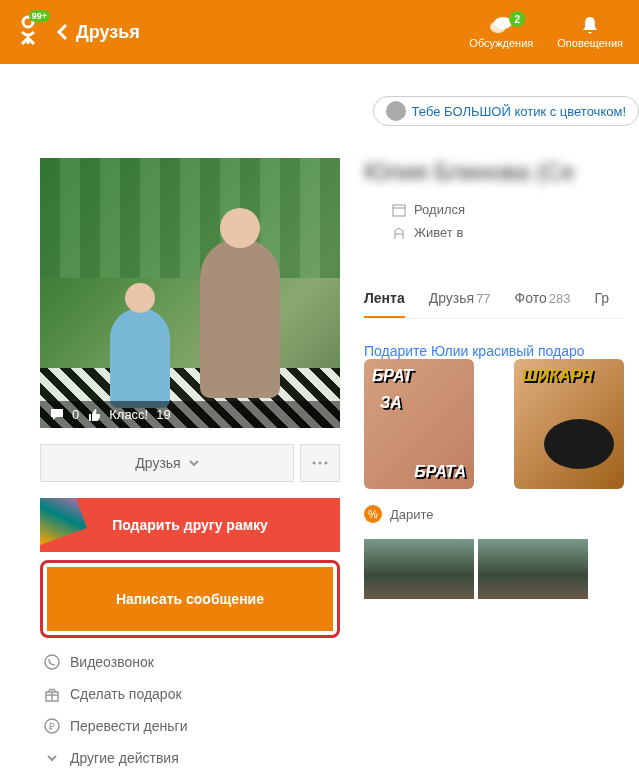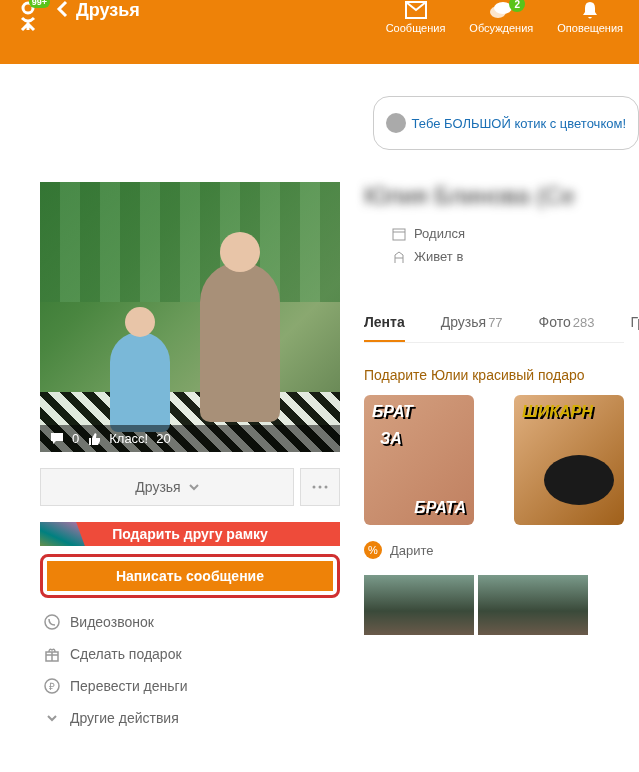--- a/index.html
+++ b/index.html
@@ -1,29 +1,29 @@
 <!DOCTYPE html>
 <html><head>
 <meta charset="utf-8">
 <style>
 * { margin: 0; padding: 0; box-sizing: border-box; }
 body { font-family: Arial, sans-serif; background: #fff; width: 639px; height: 772px; overflow: hidden; position: relative; }
 
-.header { background: #ee8208; height: 64px; display: flex; align-items: flex-start; padding: 0 16px; color: #fff; }
+.header { background: #ee8208; height: 64px; display: flex; align-items: center; padding: 0 16px; color: #fff; }
 .logo { position: relative; margin-right: 16px; }
 .logo svg { width: 24px; height: 32px; fill: #fff; }
 .badge-99 { position: absolute; top: -4px; right: -10px; background: #5ac31a; color: #fff; font-size: 9px; font-weight: bold; padding: 1px 3px; border-radius: 6px; }
 .back-chevron { margin-right: 8px; }
 .header-title { font-size: 18px; font-weight: bold; color: #fff; }
 .header-right { margin-left: auto; display: flex; gap: 24px; }
 .header-item { display: flex; flex-direction: column; align-items: center; font-size: 11px; color: #fff; position: relative; cursor: pointer; }
 .header-item svg { width: 24px; height: 20px; fill: #fff; margin-bottom: 2px; }
 .discuss-badge { position: absolute; top: -4px; right: 8px; background: #5ac31a; color: #fff; font-size: 10px; font-weight: bold; width: 16px; height: 16px; border-radius: 8px; display: flex; align-items: center; justify-content: center; }
 
-.promo-bar { margin: 32px 16px 0 auto; border: 1px solid #ccc; border-radius: 16px; padding: 16px 12px; display: inline-flex; align-items: center; gap: 6px; font-size: 13px; color: #1a6fb5; cursor: pointer; float: right; margin-right: 0; }
+.promo-bar { margin: 32px 16px 0 auto; border: 1px solid #ccc; border-radius: 16px; padding: 4px 12px; display: inline-flex; align-items: center; gap: 6px; font-size: 13px; color: #1a6fb5; cursor: pointer; float: right; margin-right: 0; }
 .cat-icon { width: 20px; height: 20px; border-radius: 50%; background: #aaa; display: inline-block; }
 
 .content { display: flex; padding: 32px 0 0 40px; clear: both; }
 .left-col { width: 300px; }
 .right-col { width: 260px; margin-left: 24px; }
 
 .photo-container { width: 300px; height: 270px; position: relative; background: linear-gradient(135deg, #2a6e2a 0%, #4a8640 30%, #6b9b5a 50%, #8aa870 70%, #5a7a4a 100%); overflow: hidden; }
 .photo-container::before { content: ''; position: absolute; top: 0; left: 0; right: 0; height: 120px; background: repeating-linear-gradient(90deg, #3a7a3a 0, #3a7a3a 20px, #5a9a5a 20px, #5a9a5a 40px); opacity: 0.6; }
 .person1 { position: absolute; bottom: 30px; right: 60px; width: 80px; height: 160px; background: #a89078; border-radius: 40px 40px 10px 10px; }
 .person1::before { content: ''; position: absolute; top: -30px; left: 20px; width: 40px; height: 40px; background: #e8c5a8; border-radius: 50%; }
@@ -32,42 +32,42 @@
 .zebra { position: absolute; bottom: 0; left: 0; right: 0; height: 60px; background: repeating-linear-gradient(45deg, #fff 0, #fff 8px, #000 8px, #000 16px); opacity: 0.8; }
 
 .photo-bar { position: absolute; bottom: 0; left: 0; right: 0; background: rgba(0,0,0,0.5); padding: 6px 10px; display: flex; align-items: center; gap: 8px; color: #fff; font-size: 13px; }
 .photo-bar svg { width: 14px; height: 14px; fill: #fff; }
 
 .friends-row { display: flex; gap: 6px; margin-top: 16px; }
 .friends-btn { flex: 1; background: #f5f5f5; border: 1px solid #ddd; padding: 10px; font-size: 14px; color: #666; cursor: pointer; display: flex; align-items: center; justify-content: center; gap: 8px; }
 .friends-btn svg { width: 10px; height: 10px; fill: #999; }
 .more-btn { width: 40px; background: #f5f5f5; border: 1px solid #ddd; cursor: pointer; display: flex; align-items: center; justify-content: center; }
 
-.gift-frame-btn { margin-top: 16px; background: #ee4b3a; color: #fff; padding: 4px; font-size: 14px; font-weight: bold; text-align: center; cursor: pointer; position: relative; overflow: hidden; }
+.gift-frame-btn { margin-top: 16px; background: #ee4b3a; color: #fff; padding: 19px; font-size: 14px; font-weight: bold; text-align: center; cursor: pointer; position: relative; overflow: hidden; }
 .gift-frame-btn::before { content: ''; position: absolute; left: -10px; top: -10px; width: 50px; height: 50px; background: linear-gradient(45deg, #ffa500, #008080, #ff69b4); transform: rotate(-20deg); }
 .gift-frame-btn span { position: relative; z-index: 1; }
 
 .highlight-box { border: 3px solid #d03030; border-radius: 8px; padding: 4px; margin-top: 8px; }
-.message-btn { background: #ee8208; color: #fff; padding: 7px; font-size: 14px; font-weight: bold; text-align: center; cursor: pointer; width: 100%; border: none; }
+.message-btn { background: #ee8208; color: #fff; padding: 24px; font-size: 14px; font-weight: bold; text-align: center; cursor: pointer; width: 100%; border: none; }
 
 .action-list { margin-top: 8px; text-align: right; }
 .action-item { display: flex; align-items: center; gap: 10px; padding: 8px 4px; font-size: 14px; color: #666; cursor: pointer; }
 .action-item svg { width: 16px; height: 16px; fill: #999; }
 
 .profile-name { font-size: 24px; color: #333; margin-bottom: 16px; filter: blur(5px); }
 .profile-info { display: flex; align-items: center; gap: 8px; font-size: 13px; color: #666; margin-bottom: 8px; padding-left: 28px; }
 .profile-info svg { width: 14px; height: 14px; fill: #999; }
 
-.tabs { display: flex; gap: 36px; margin-top: 40px; border-bottom: 1px solid #eee; }
+.tabs { display: flex; gap: 24px; margin-top: 40px; border-bottom: 1px solid #eee; }
 .tab { padding: 10px 0; font-size: 14px; color: #666; cursor: pointer; white-space: nowrap; }
 .tab.active { color: #333; font-weight: bold; border-bottom: 2px solid #ee8208; }
 .tab-count { color: #999; font-size: 13px; margin-left: 2px; margin-top: 28px; }
 
 .gift-section { margin-top: 24px; }
-.gift-title { font-size: 14px; color: #a16207; margin-bottom: 12px; }
+.gift-title { font-size: 14px; color: #3b82f6; }
 .gift-items { display: flex; gap: 8px; }
 .gift-item { width: 110px; height: 130px; background: linear-gradient(135deg, #d4a080, #c08060); border-radius: 6px; position: relative; display: flex; align-items: center; justify-content: center; }
 .gift-item2 { background: linear-gradient(135deg, #e0b080, #a0601a); margin-left: 32px; }
 .gift-label { position: absolute; font-size: 16px; font-weight: 900; color: #fff; text-shadow: 2px 2px 0 #000; font-style: italic; }
 .gift-label.top { top: 8px; left: 8px; }
 .gift-label.bot { bottom: 8px; right: 8px; }
 
 .gift-bar { display: flex; align-items: center; gap: 8px; margin-top: 16px; font-size: 13px; color: #666; }
 .gift-badge { width: 18px; height: 18px; background: #ee8208; border-radius: 50%; display: flex; align-items: center; justify-content: center; color: #fff; font-size: 11px; }
 
@@ -83,26 +83,20 @@
         <circle cx="12" cy="8" r="5" fill="none" stroke="#fff" stroke-width="3"></circle>
         <path d="M6 18 Q12 24 18 18 M12 21 L12 30 M12 24 L6 30 M12 24 L18 30" stroke="#fff" stroke-width="3" fill="none"></path>
       </svg>
     <span class="badge-99">99+</span>
   </div>
   <svg class="back-chevron" width="12" height="18" viewBox="0 0 12 18">
       <path d="M10 2 L3 9 L10 16" stroke="#fff" stroke-width="3" fill="none"></path>
     </svg>
   <span class="header-title">Друзья</span>
   <div class="header-right">
-    <div class="header-item">
-      <svg viewBox="0 0 24 20">
-          <path d="M2 2h20v16H2z M2 2l10 8 10-8" fill="none" stroke="#fff" stroke-width="2"></path>
-        </svg>
-      <span>Сообщения</span>
-    </div>
     <div class="header-item">
       <svg viewBox="0 0 24 20">
           <ellipse cx="14" cy="8" rx="9" ry="6" fill="#fff"></ellipse>
           <ellipse cx="9" cy="12" rx="8" ry="6" fill="#fff" opacity="0.8"></ellipse>
         </svg>
       <span class="discuss-badge">2</span>
       <span>Обсуждения</span>
     </div>
     <div class="header-item">
       <svg viewBox="0 0 24 20">
@@ -126,21 +120,21 @@
       <div class="person2"></div>
       <div class="photo-bar">
         <svg viewBox="0 0 14 14">
             <path d="M1 1h12v8H6l-3 3v-3H1z" fill="#fff"></path>
           </svg>
         <span>0</span>
         <svg viewBox="0 0 14 14">
             <path d="M2 6h2v7H2z M5 13V6l3-5 1.5 1-0.5 4h4v3l-2 4z" fill="#fff"></path>
           </svg>
         <span>Класс!</span>
-        <span>20</span>
+        <span>19</span>
       </div>
     </div>
 
     <div class="friends-row">
       <button class="friends-btn">
         <span>Друзья</span>
         <svg viewBox="0 0 10 10">
             <path d="M1 3l4 4 4-4" stroke="#999" stroke-width="2" fill="none"></path>
           </svg>
       </button>

